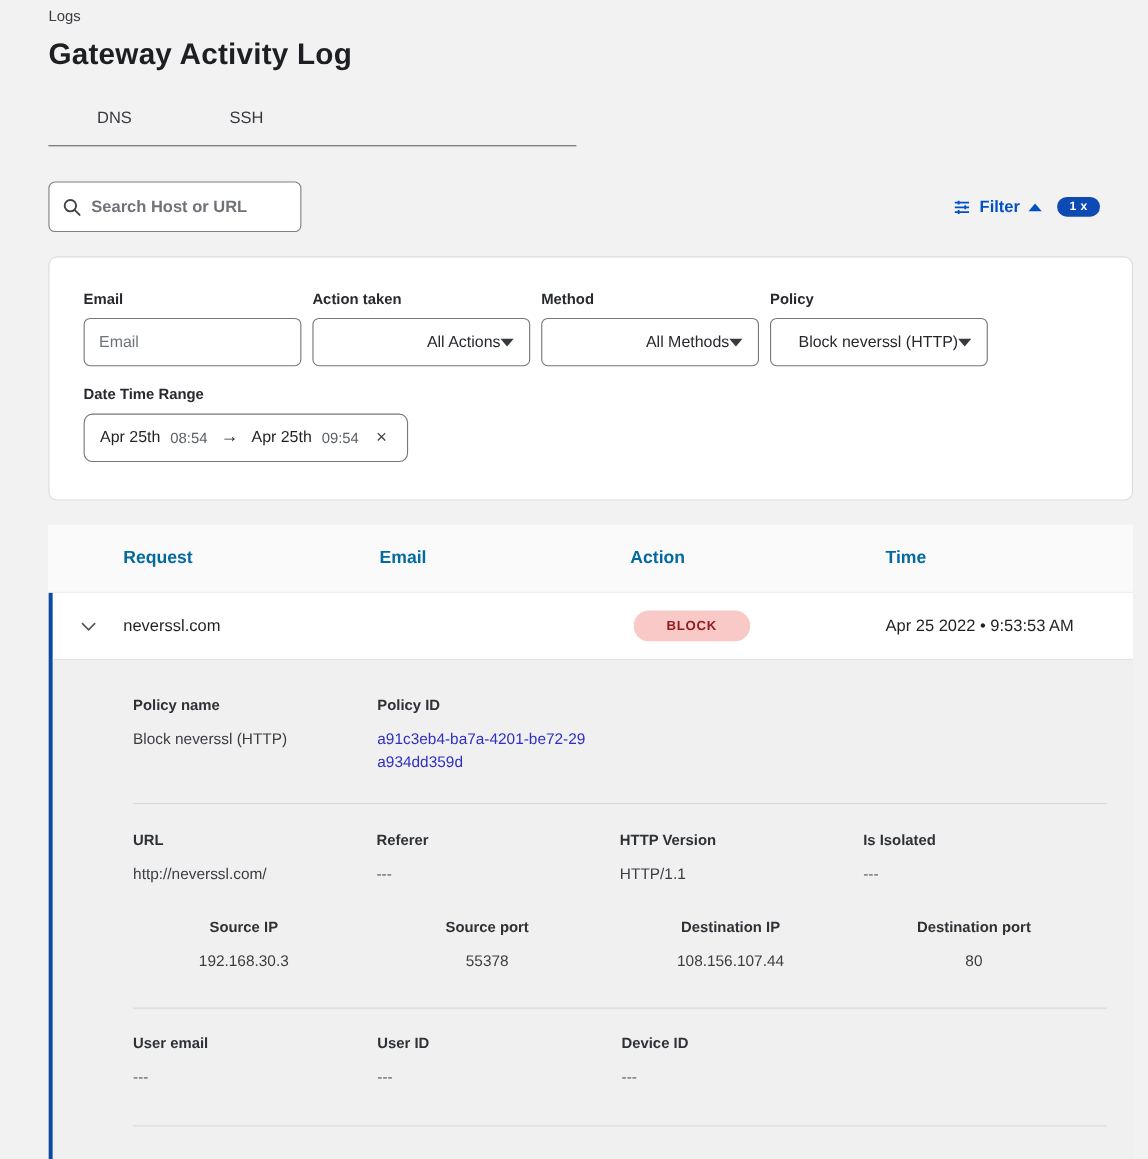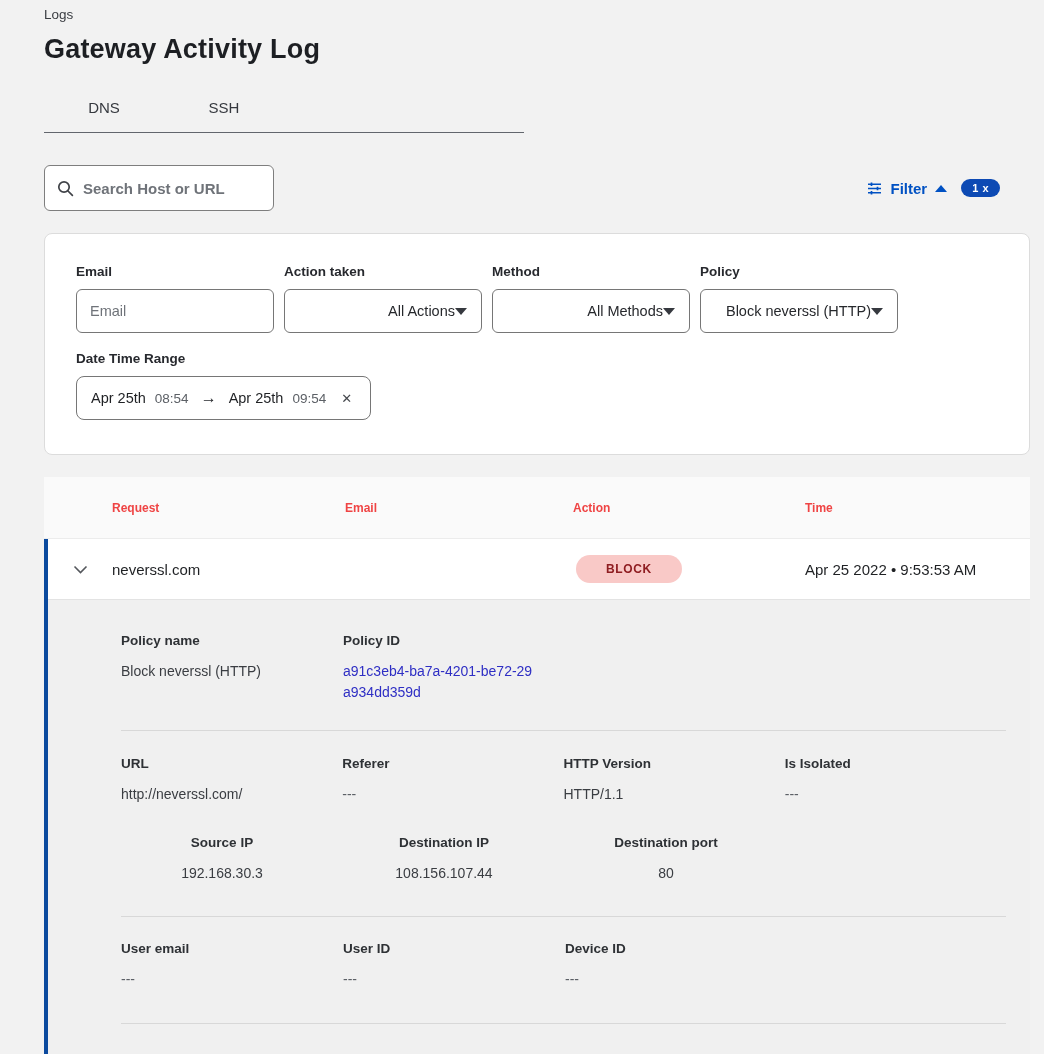--- a/index.html
+++ b/index.html
@@ -78,21 +78,21 @@
   .date-box .d { color:#1f2124; }
   .date-box .t { color:#5c6066; font-size:13.5px; }
   .date-box .arrow { color:#26282c; font-size:16px; padding:0 3px; }
   .date-box .clear { color:#45484d; font-size:13px; margin-left:6px; cursor:pointer; }
 
   
   .table-card { margin:22px 0 0 44px; width:986px; height:604px; background:#fff; overflow:hidden; }
   .thead {
     height:62px; background:#fafafa; display:flex; align-items:center;
     padding-left:68px; border-bottom:1px solid #ececec;
-    font-size:12px; font-weight:700; color:#ef4444;
+    font-size:16px; font-weight:700; color:#0369a1;
   }
   .thead .c1 { width:233px; } .thead .c2 { width:228px; } .thead .c3 { width:232px; }
   .row-wrap { border-left:4px solid #0b4a9e; }
   .trow {
     height:61px; background:#fff; display:flex; align-items:center;
     border-bottom:1px solid #e3e3e3; cursor:pointer;
   }
   .cell-toggle { width:64px; display:flex; justify-content:center; }
   .cell-request { width:233px; font-size:15px; color:#1f2124; }
   .cell-email { width:228px; font-size:15px; color:#1f2124; }
@@ -255,20 +255,24 @@
             <div class="dvalue dash">---</div>
           </div>
         </div>
 
         <div class="dgrid sec3">
           <div class="dcell">
             <div class="dlabel">Source IP</div>
             <div class="dvalue">192.168.30.3</div>
           </div>
           <div class="dcell">
+            <div class="dlabel">Source port</div>
+            <div class="dvalue">55378</div>
+          </div>
+          <div class="dcell">
             <div class="dlabel">Destination IP</div>
             <div class="dvalue">108.156.107.44</div>
           </div>
           <div class="dcell">
             <div class="dlabel">Destination port</div>
             <div class="dvalue">80</div>
           </div>
         </div>
 
         <div class="divider div2"></div>

